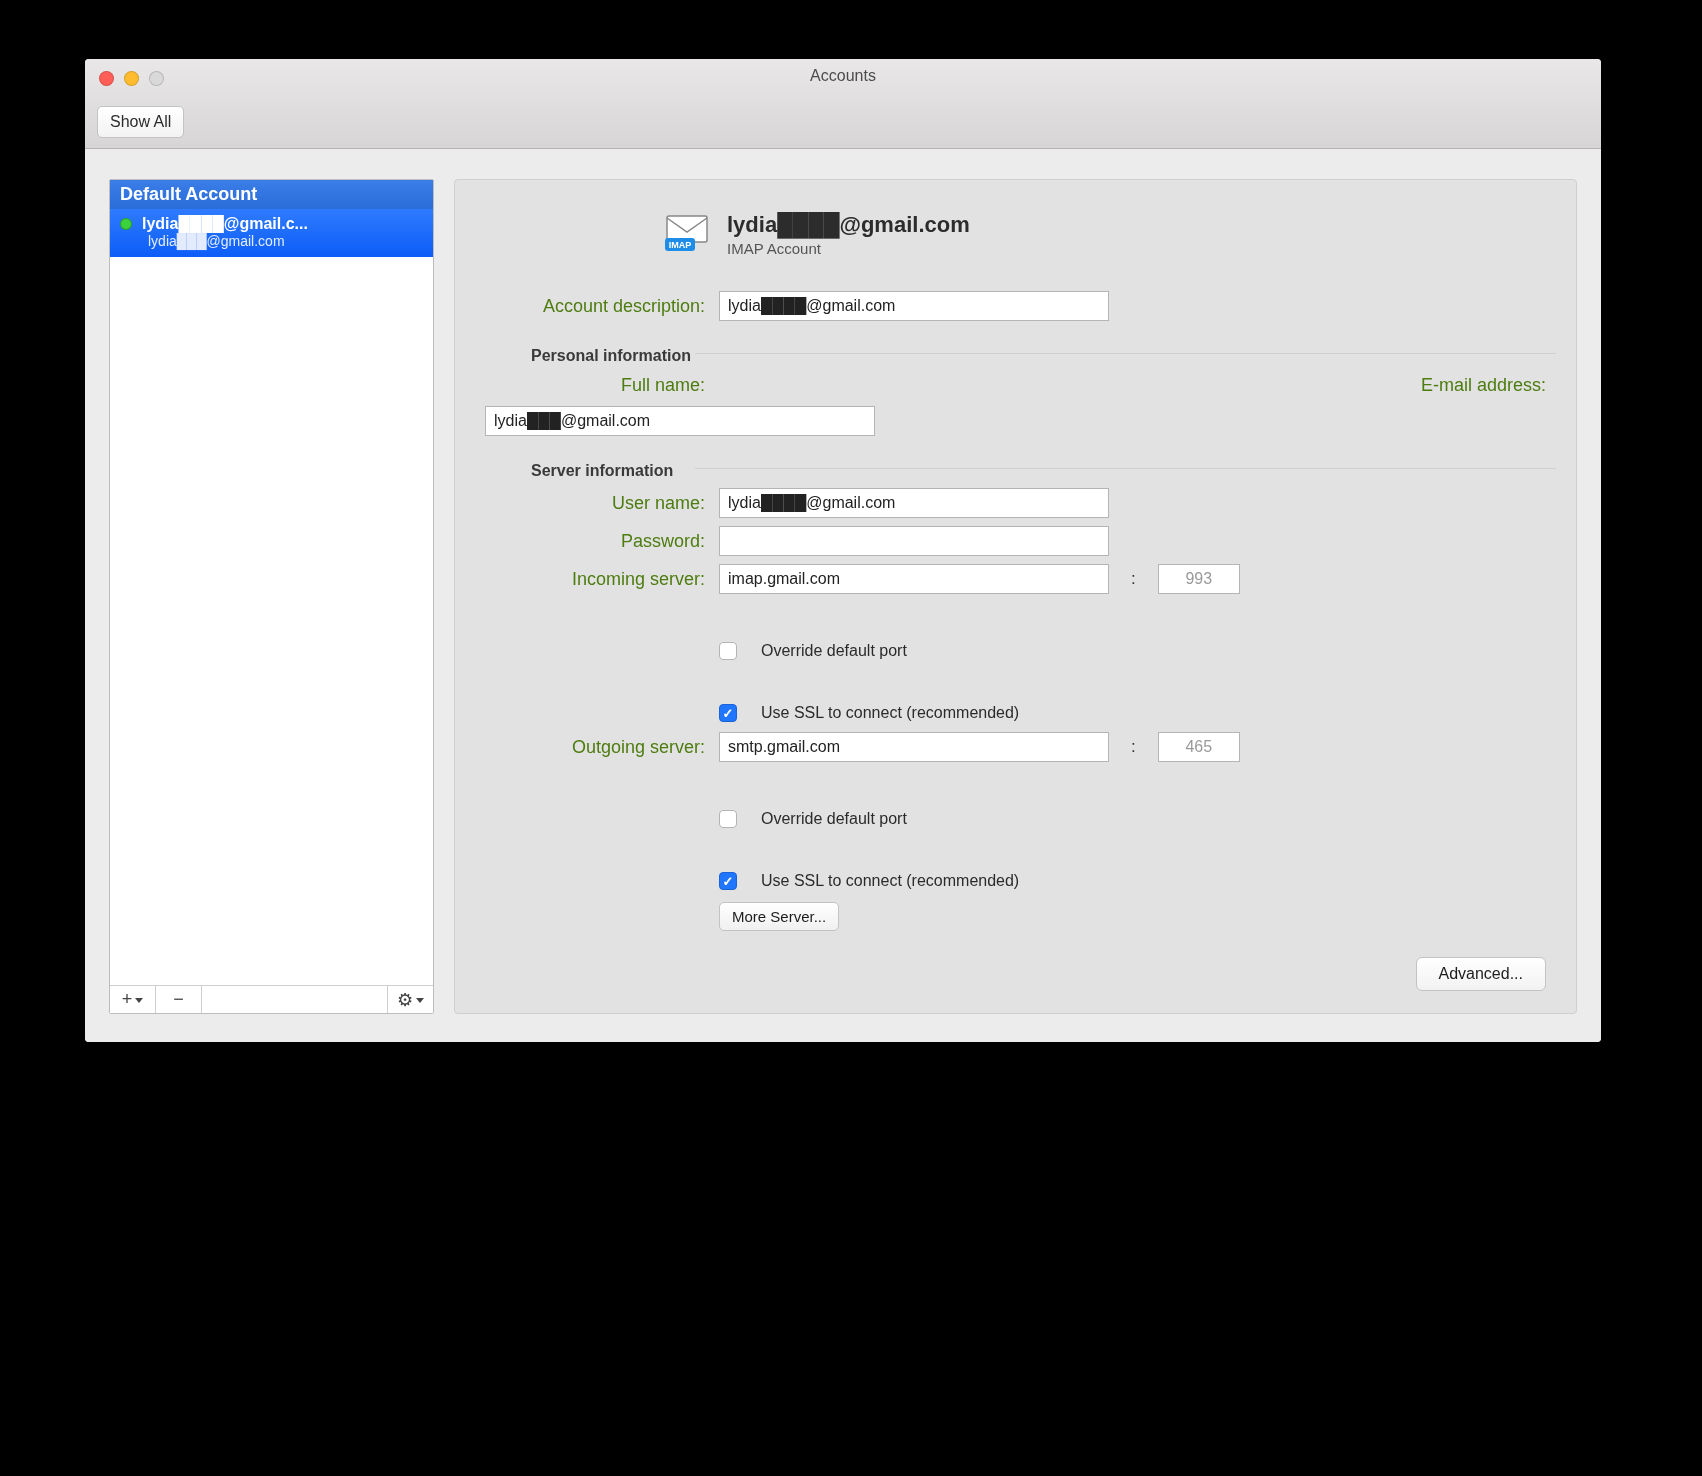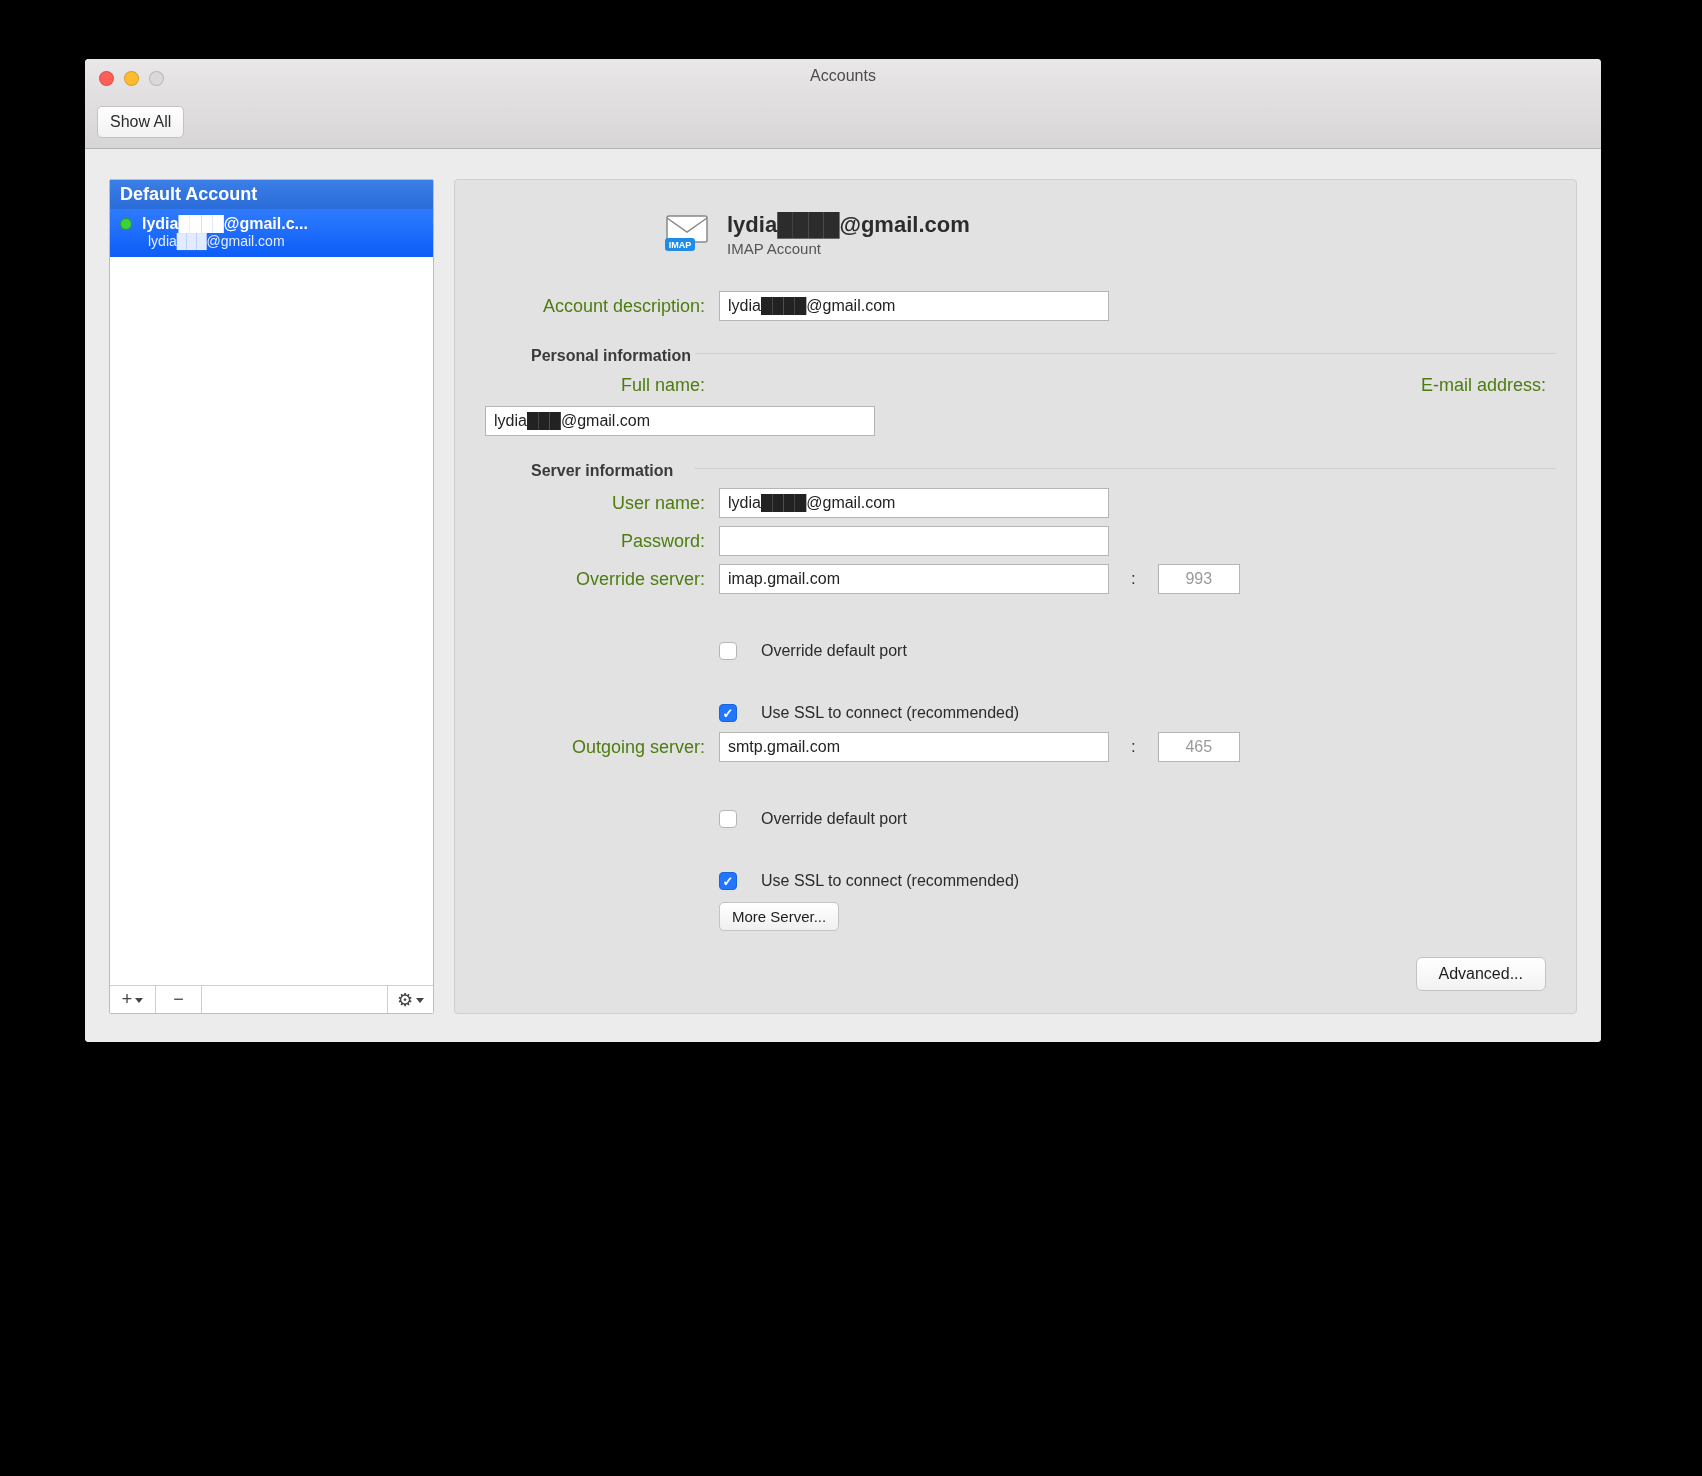--- a/index.html
+++ b/index.html
@@ -300,21 +300,21 @@
         <div class="row"><input class="input" value="lydia███@gmail.com" style=""></div>
 
         <div class="section-title">Server information</div>
 
         <div class="lbl">User name:</div>
         <div class="row"><input class="input" value="lydia████@gmail.com" style=""></div>
 
         <div class="lbl">Password:</div>
         <div class="row"><input class="input" type="password" value="" style=""></div>
 
-        <div class="lbl">Override server:</div>
+        <div class="lbl">Incoming server:</div>
         <div class="row inputwrap">
           <input class="input" value="imap.gmail.com" style="">
           <span class="colon">:</span>
           <input class="portin" disabled="" value="993" style="">
         </div>
 
         <div class="checks">
           <div class="checkrow">
             <span class="chk"></span>
             <span>Override default port</span>

